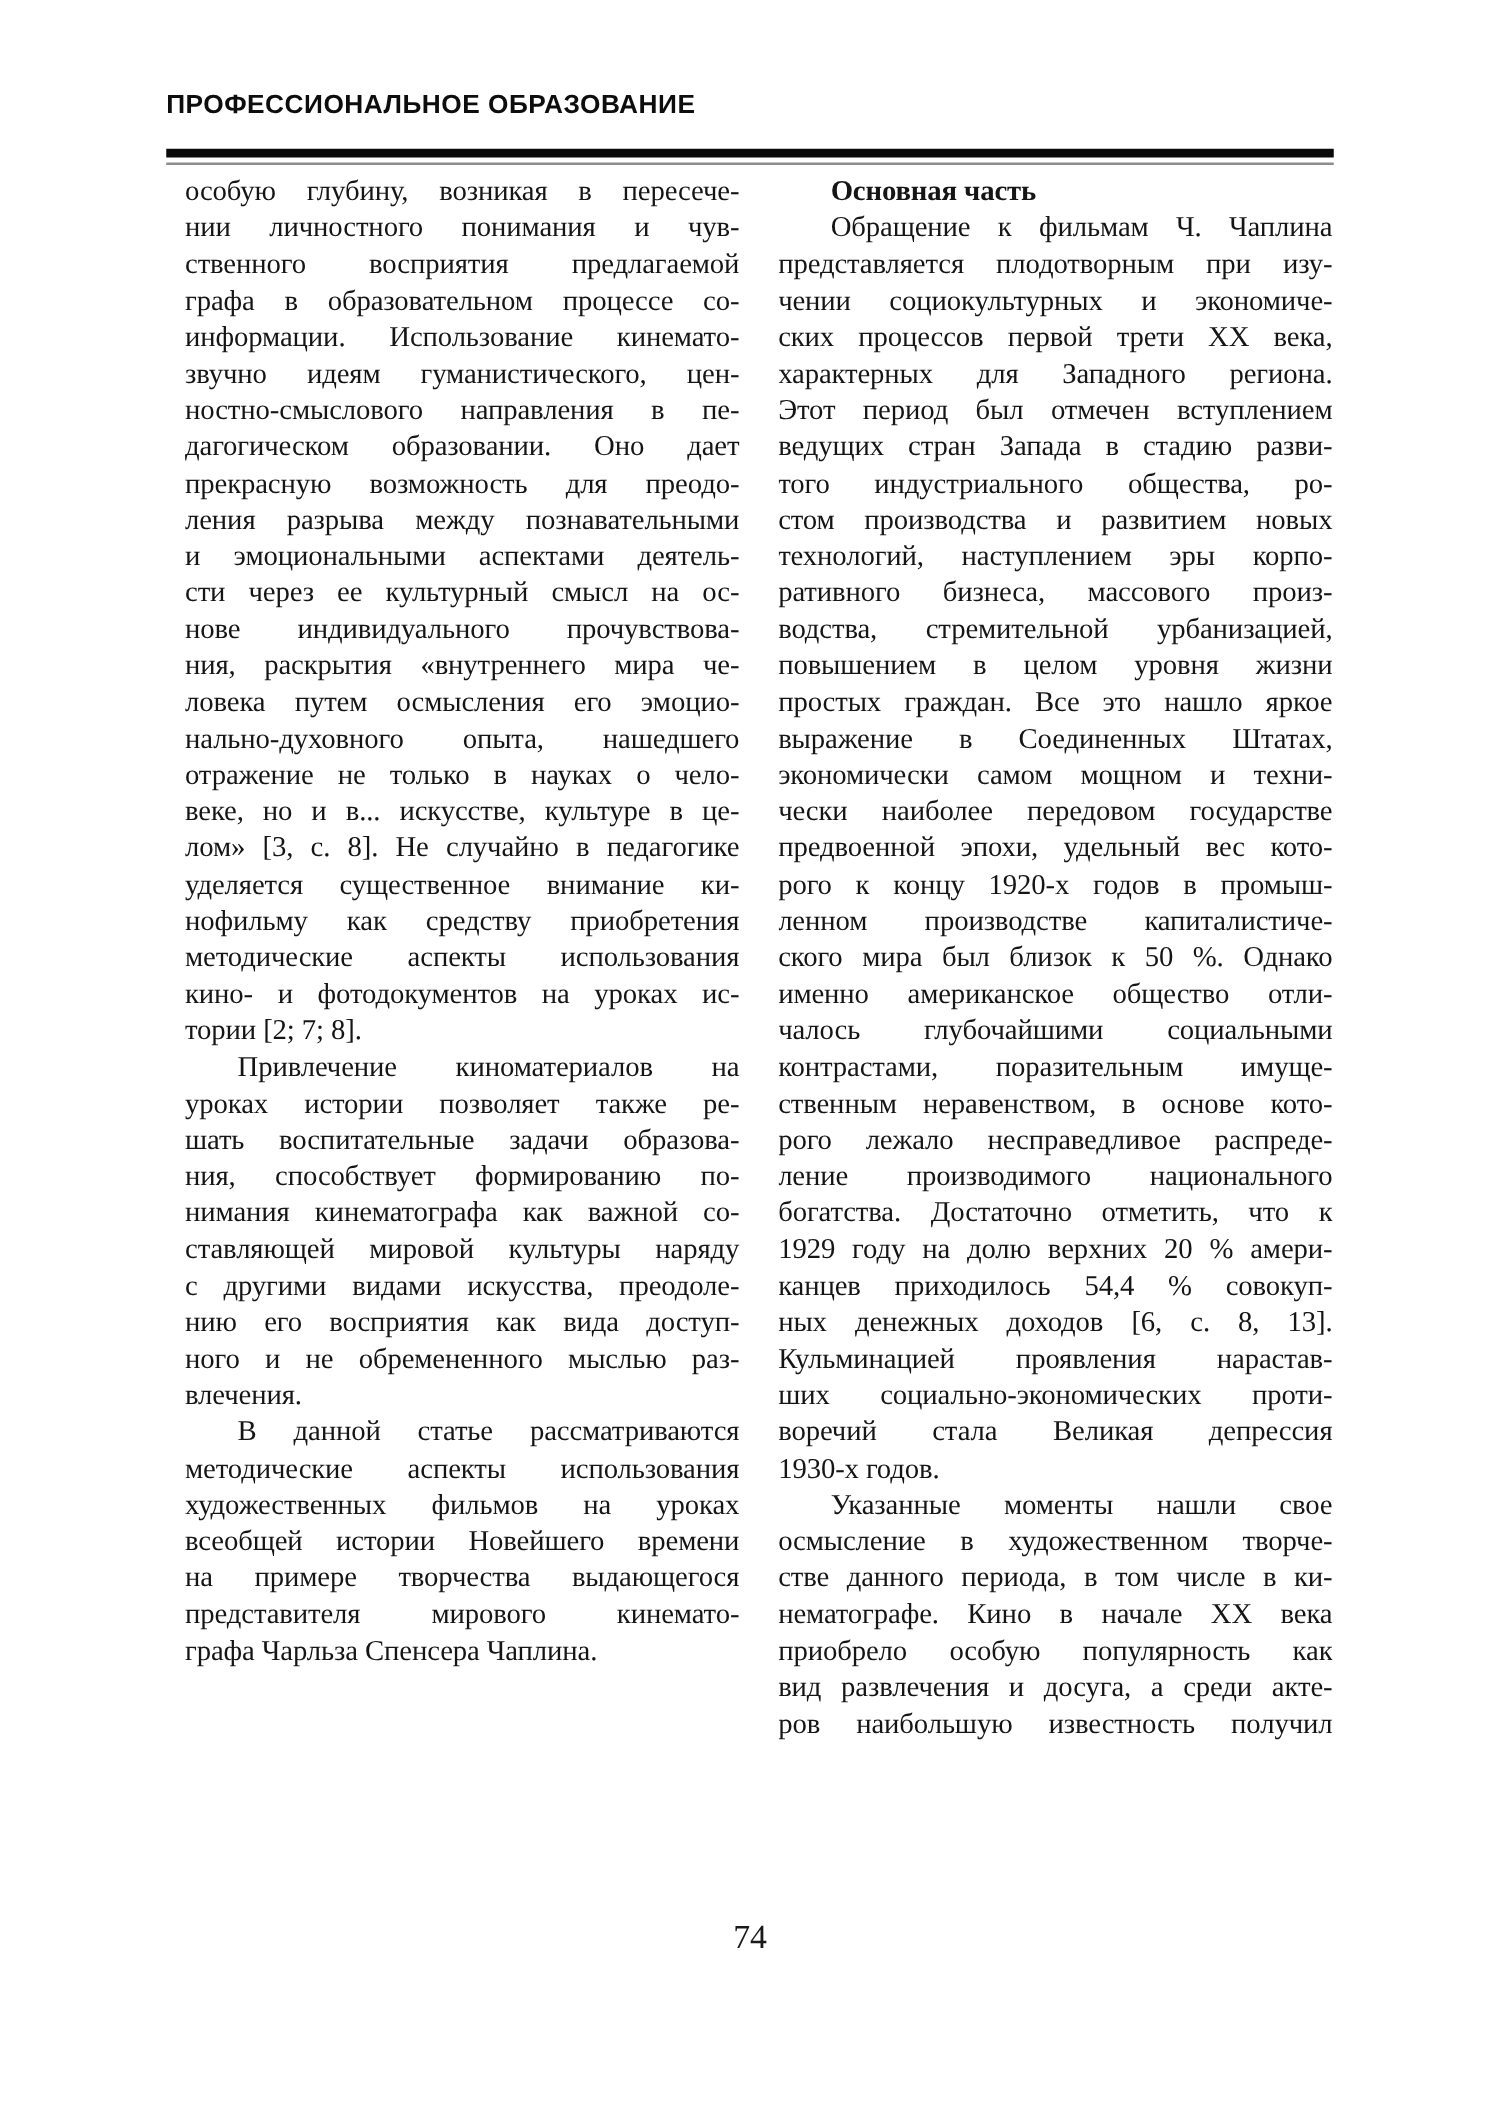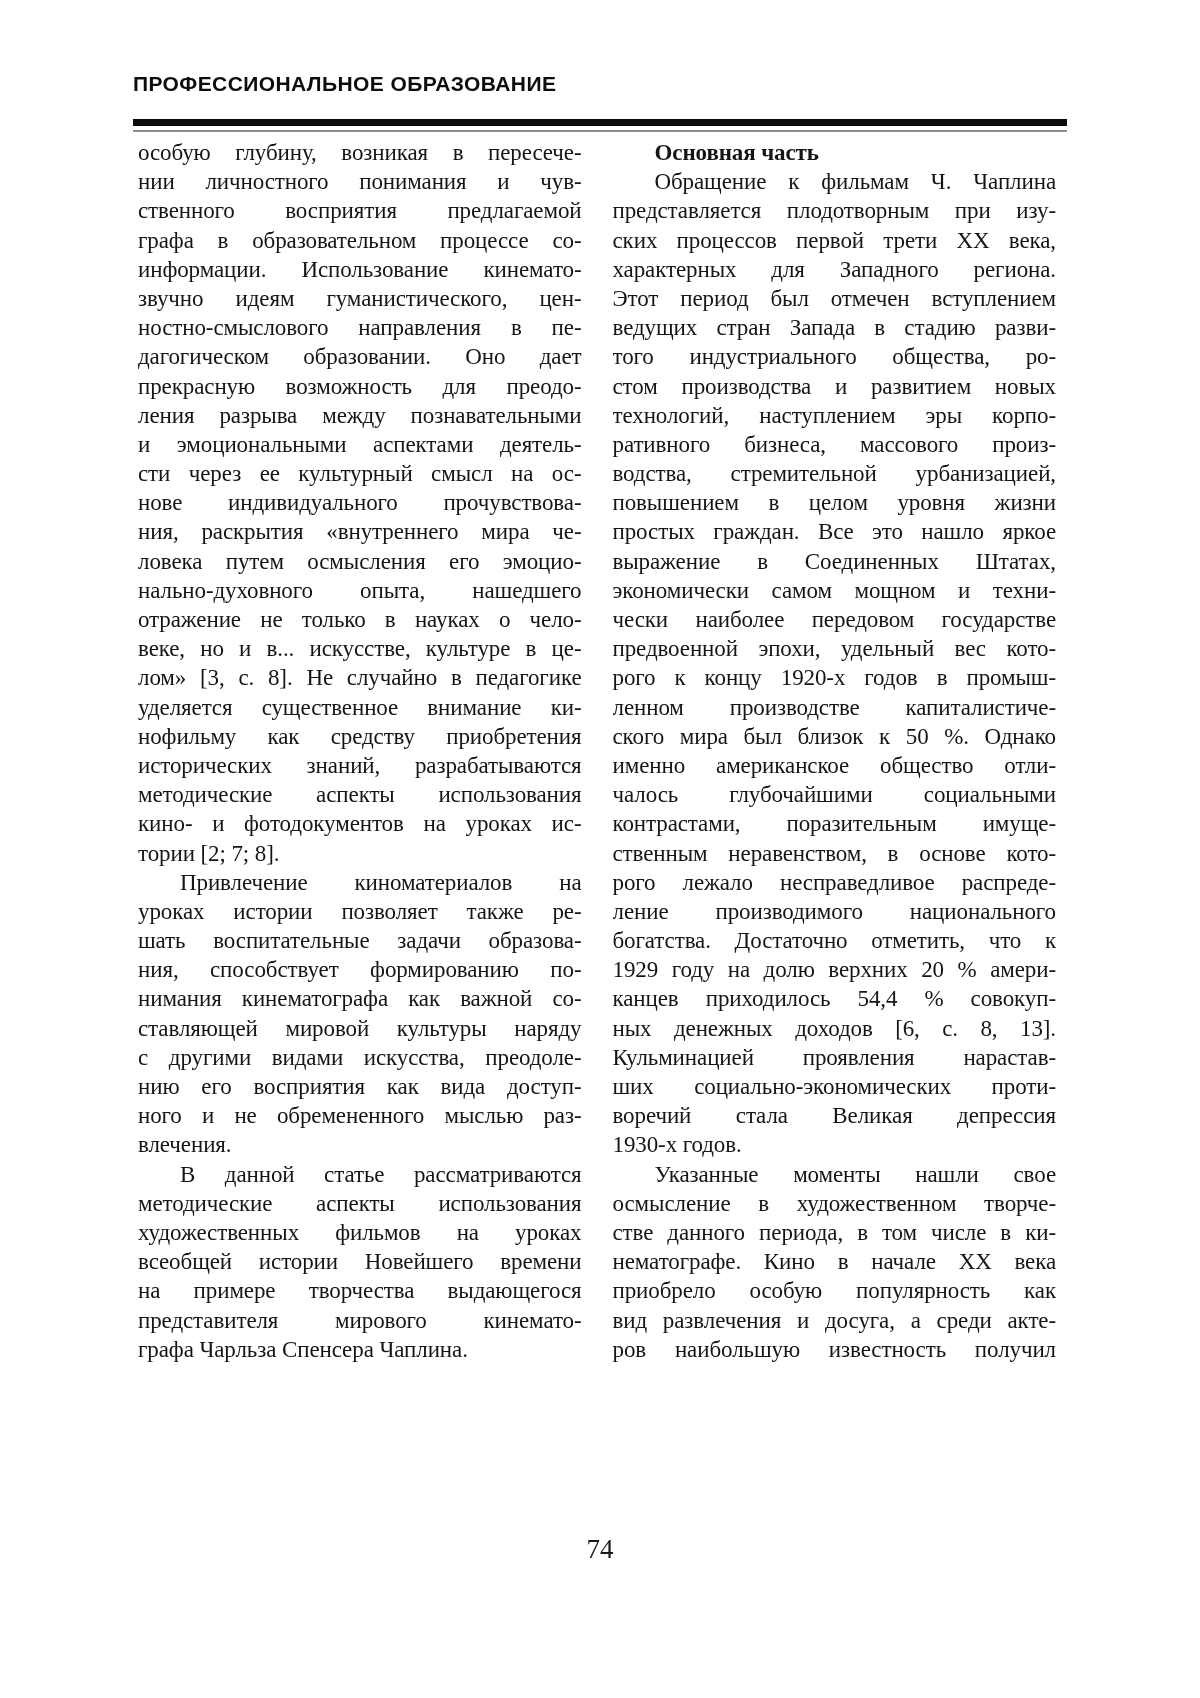--- a/index.html
+++ b/index.html
@@ -28,21 +28,21 @@
     top: 119px; left: 133px; width: 934px; height: 7px;
     background: #0b0b0b;
   }
   .rule-thin {
     position: absolute;
     top: 130px; left: 133px; width: 934px; height: 2px;
     background: #8d8d8d;
   }
   .columns {
     position: absolute;
-    top: 138px; left: 138px; width: 918px;
+    top: 138px; left: 148px; width: 918px;
     display: flex;
     gap: 31px;
   }
   .col { flex: 1 1 0; min-width: 0; }
   .paragraph { margin: 0; }
   .line {
     font-size: 23px;
     line-height: 29.2px;
     height: 29.2px;
     letter-spacing: -0.1px;
@@ -86,21 +86,20 @@
           <div class="line">сти через ее культурный смысл на ос-</div>
           <div class="line">нове индивидуального прочувствова-</div>
           <div class="line">ния, раскрытия «внутреннего мира че-</div>
           <div class="line">ловека путем осмысления его эмоцио-</div>
           <div class="line">нально-духовного опыта, нашедшего</div>
           <div class="line">отражение не только в науках о чело-</div>
           <div class="line">веке, но и в... искусстве, культуре в це-</div>
           <div class="line">лом» [3, с. 8]. Не случайно в педагогике</div>
           <div class="line">уделяется существенное внимание ки-</div>
           <div class="line">нофильму как средству приобретения</div>
-          <div class="line">исторических знаний, разрабатываются</div>
           <div class="line">методические аспекты использования</div>
           <div class="line">кино- и фотодокументов на уроках ис-</div>
           <div class="line lastline">тории [2; 7; 8].</div>
         </div>
         <div class="paragraph">
           <div class="line indent">Привлечение киноматериалов на</div>
           <div class="line">уроках истории позволяет также ре-</div>
           <div class="line">шать воспитательные задачи образова-</div>
           <div class="line">ния, способствует формированию по-</div>
           <div class="line">нимания кинематографа как важной со-</div>
@@ -120,20 +119,21 @@
           <div class="line lastline">графа Чарльза Спенсера Чаплина.</div>
         </div>
       </div>
     <div class="col">
         <div class="paragraph bold">
           <div class="line lastline indent">Основная часть</div>
         </div>
         <div class="paragraph">
           <div class="line indent">Обращение к фильмам Ч. Чаплина</div>
           <div class="line">представляется плодотворным при изу-</div>
+          <div class="line">чении социокультурных и экономиче-</div>
           <div class="line">ских процессов первой трети XX века,</div>
           <div class="line">характерных для Западного региона.</div>
           <div class="line">Этот период был отмечен вступлением</div>
           <div class="line">ведущих стран Запада в стадию разви-</div>
           <div class="line">того индустриального общества, ро-</div>
           <div class="line">стом производства и развитием новых</div>
           <div class="line">технологий, наступлением эры корпо-</div>
           <div class="line">ративного бизнеса, массового произ-</div>
           <div class="line">водства, стремительной урбанизацией,</div>
           <div class="line">повышением в целом уровня жизни</div>

